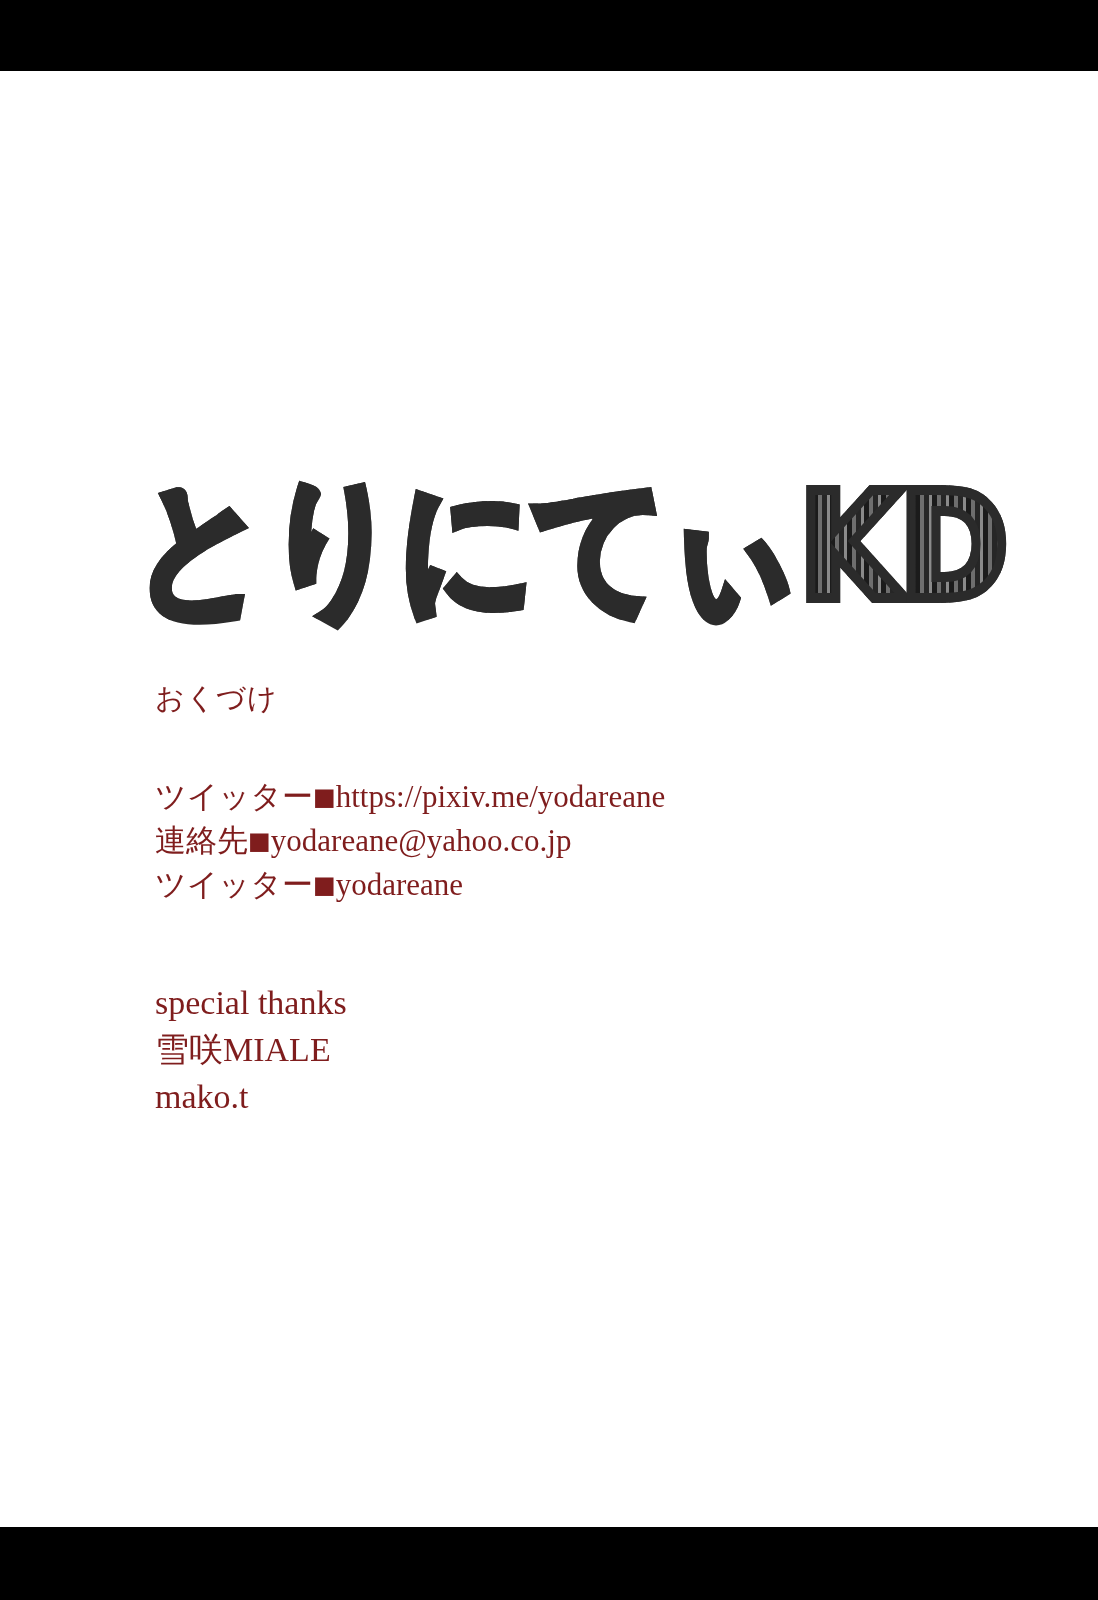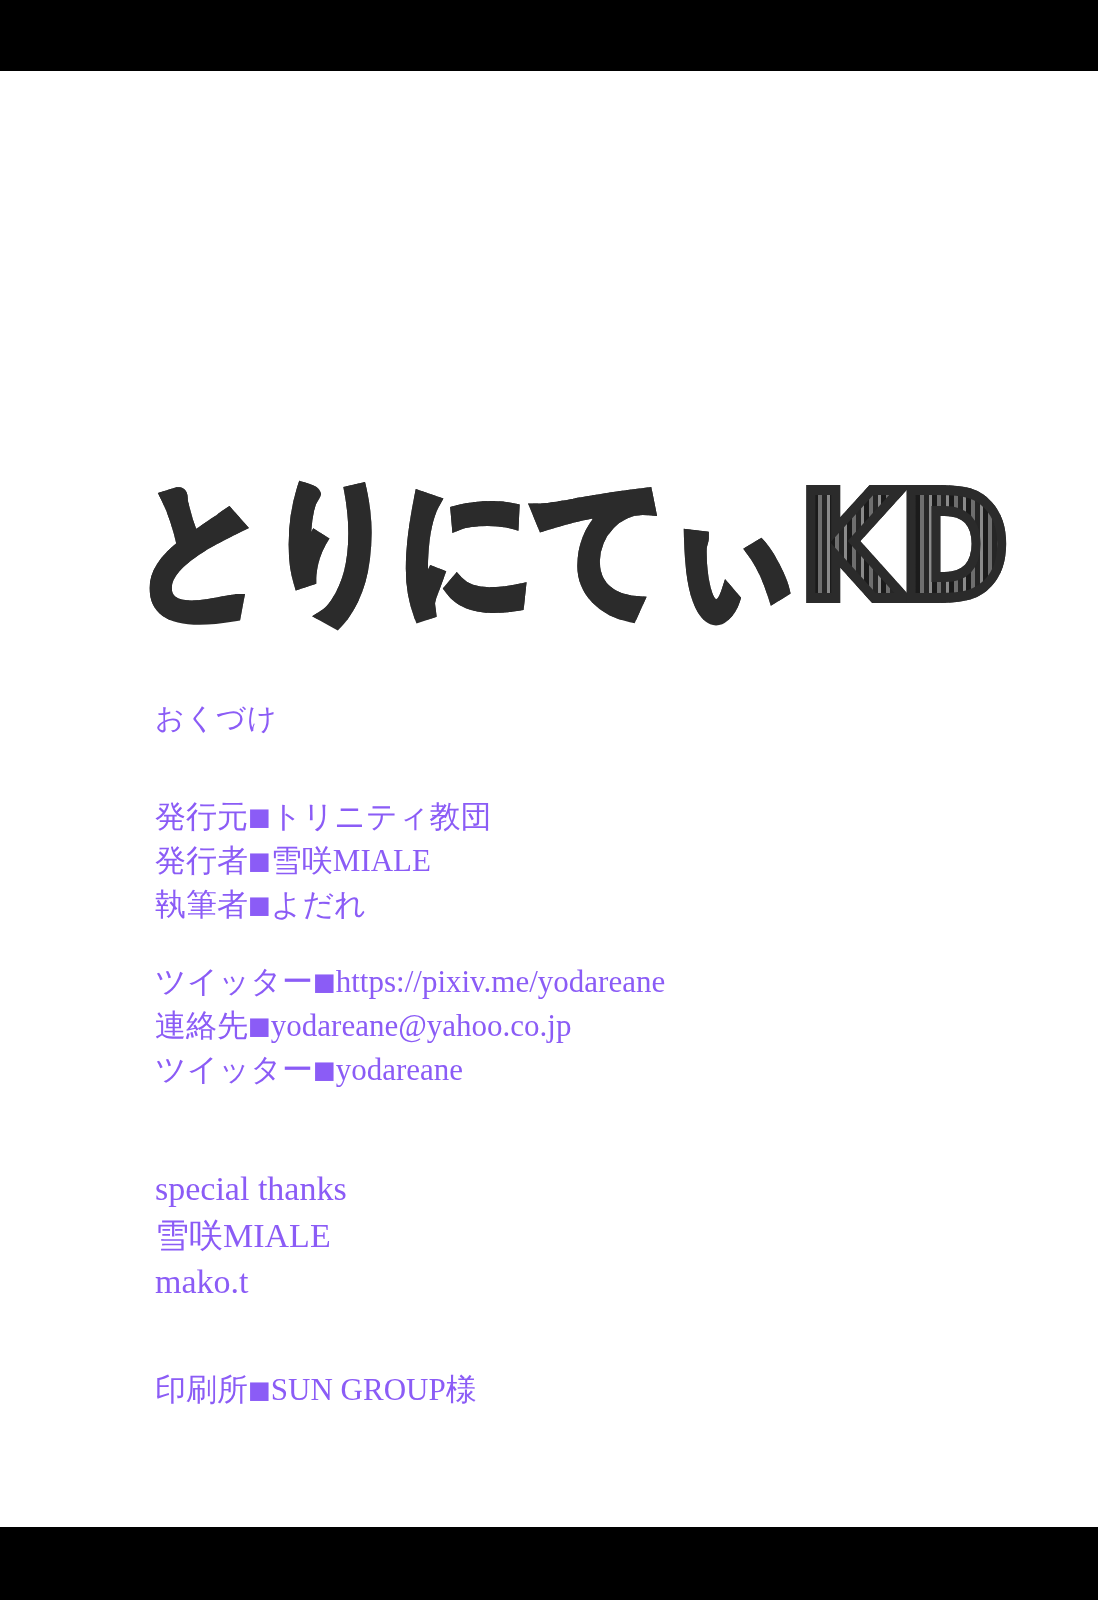--- a/index.html
+++ b/index.html
@@ -50,23 +50,23 @@
       );
     -webkit-background-clip: text;
     background-clip: text;
     color: transparent;
     white-space: nowrap;
     transform: scaleY(1.12);
   }
   .colophon {
     position: absolute;
     left: 155px;
-    top: 628px;
+    top: 608px;
     width: 820px;
-    color: #8b5cf6;
+    color: #7f1d1d;
   }
   .heading {
     font-family: "DejaVu Sans", sans-serif;
     font-size: 29px;
     letter-spacing: 1px;
     margin-bottom: 56px;
   }
   .block {
     font-size: 31px;
     line-height: 1.38;
@@ -103,36 +103,30 @@
 <div class="page">
 
   <div class="logo-wrap">
     <span class="logo-text">とりにてぃKD</span>
   </div>
 
   <div class="colophon">
 
     <div class="heading jp">おくづけ</div>
 
-    <div class="block">
-      <div class="line"><span class="jp">発行元</span><span class="sq">■</span><span class="jp">トリニティ教団</span></div>
-      <div class="line"><span class="jp">発行者</span><span class="sq">■</span><span>雪咲MIALE</span></div>
-      <div class="line"><span class="jp">執筆者</span><span class="sq">■</span><span class="jp">よだれ</span></div>
-    </div>
 
     <div class="block gap-lg">
       <div class="line"><span class="jp">ツイッター</span><span class="sq">■</span><span>https://pixiv.me/yodareane</span></div>
       <div class="line"><span class="jp">連絡先</span><span class="sq">■</span><span>yodareane@yahoo.co.jp</span></div>
       <div class="line"><span class="jp">ツイッター</span><span class="sq">■</span><span>yodareane</span></div>
     </div>
 
     <div class="thanks">
       <div class="line">special thanks</div>
       <div class="line">雪咲MIALE</div>
       <div class="line">mako.t</div>
     </div>
 
     <div class="footer-block">
-      <div class="line"><span class="jp">印刷所</span><span class="sq">■</span><span>SUN GROUP様</span></div>
     </div>
 
   </div>
 </div>
 
 </body></html>

